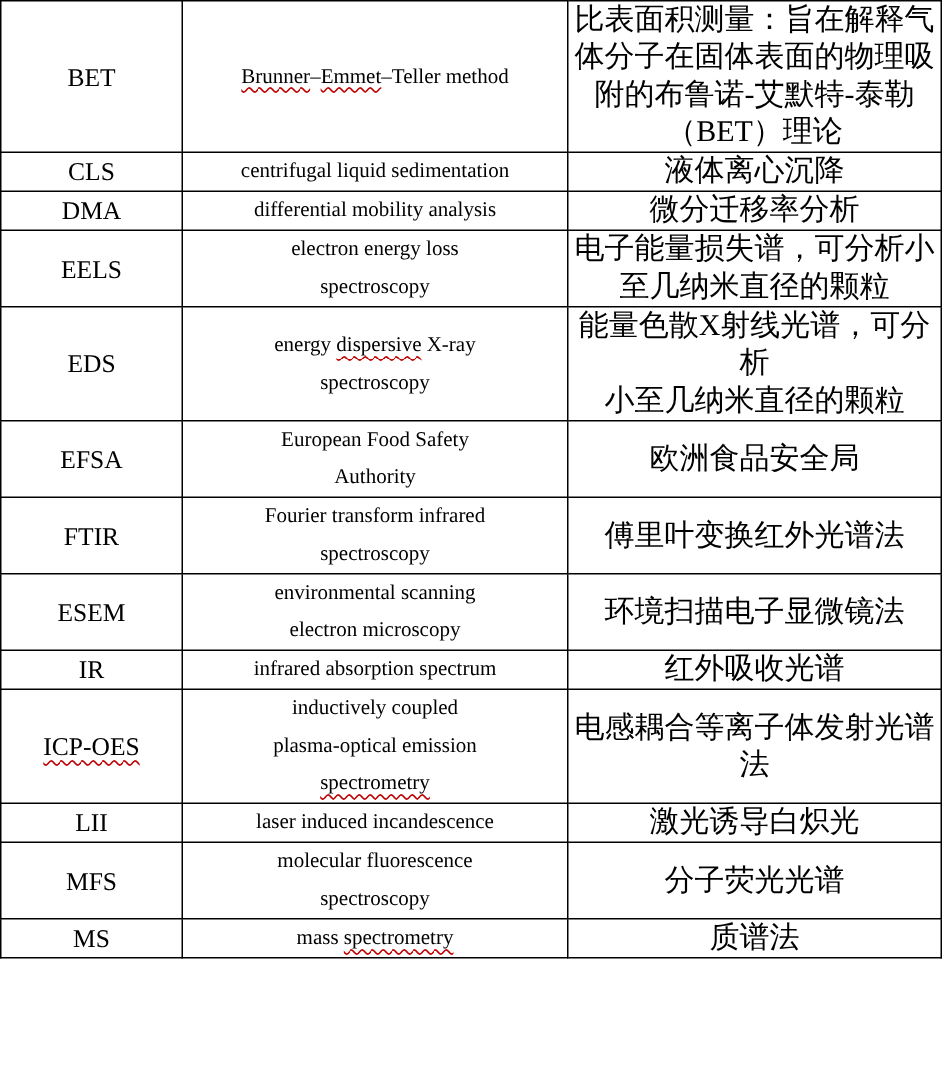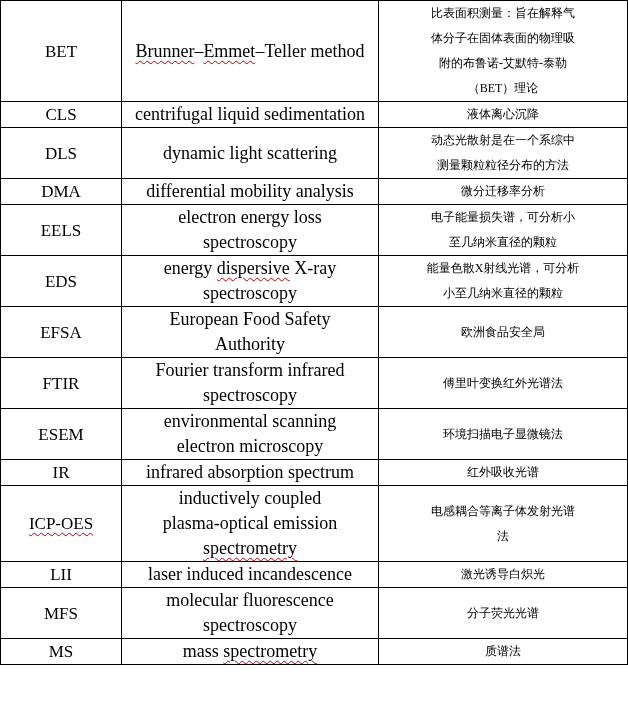--- a/index.html
+++ b/index.html
@@ -33,25 +33,25 @@
     text-align: center;
     vertical-align: middle;
     padding: 0 3px;
     overflow: hidden;
   }
   .abbr {
     font-size: 17px;
     line-height: 25px;
   }
   .en {
-    font-size: 18px;
+    font-size: 14px;
     line-height: 25px;
   }
   .zh {
-    font-size: 12px;
+    font-size: 20px;
     line-height: 25px;
     font-family: "Liberation Serif", "DejaVu Sans", serif;
   }
   .line { white-space: pre-wrap; }
   .sq {
     text-decoration-line: underline;
     text-decoration-style: wavy;
     text-decoration-color: var(--squiggle-color);
     text-decoration-thickness: 1px;
     text-underline-offset: 3px;
@@ -83,30 +83,20 @@
         <tr>
           <td class="abbr"><span>CLS</span></td>
           <td class="en">
             <div class="line"><span>centrifugal liquid sedimentation</span></div>
           </td>
           <td class="zh">
             <div class="line">液体离心沉降</div>
           </td>
         </tr>
         <tr>
-          <td class="abbr"><span>DLS</span></td>
-          <td class="en">
-            <div class="line"><span>dynamic light scattering</span></div>
-          </td>
-          <td class="zh">
-            <div class="line">动态光散射是在一个系综中</div>
-            <div class="line">测量颗粒粒径分布的方法</div>
-          </td>
-        </tr>
-        <tr>
           <td class="abbr"><span>DMA</span></td>
           <td class="en">
             <div class="line"><span>differential mobility analysis</span></div>
           </td>
           <td class="zh">
             <div class="line">微分迁移率分析</div>
           </td>
         </tr>
         <tr>
           <td class="abbr"><span>EELS</span></td>

